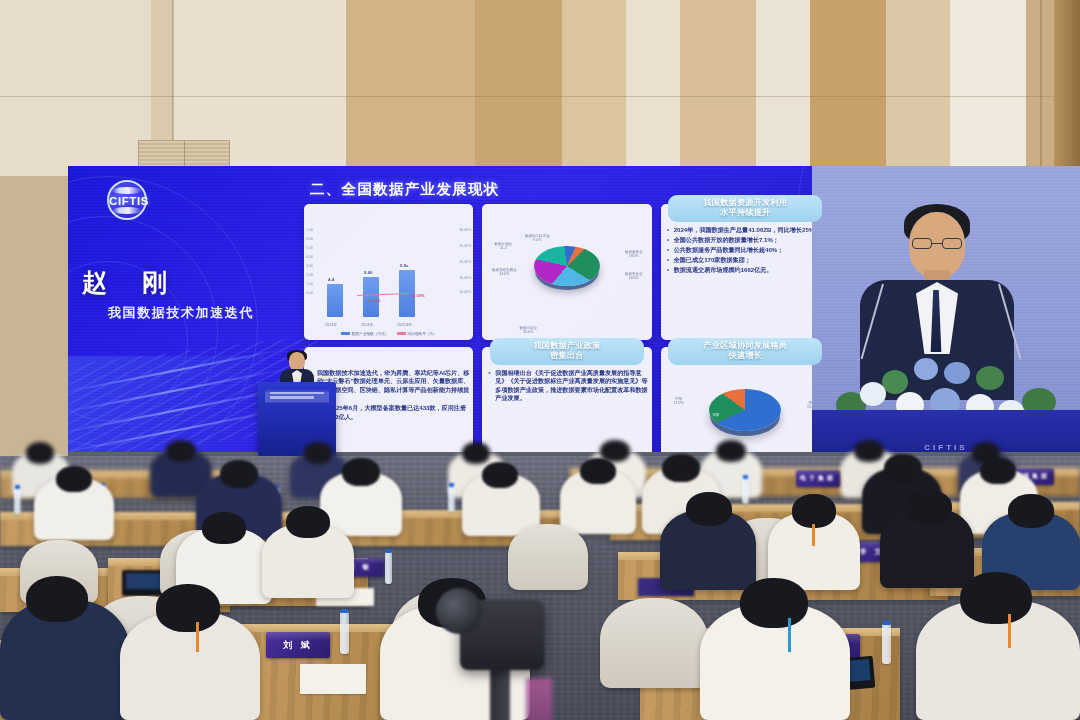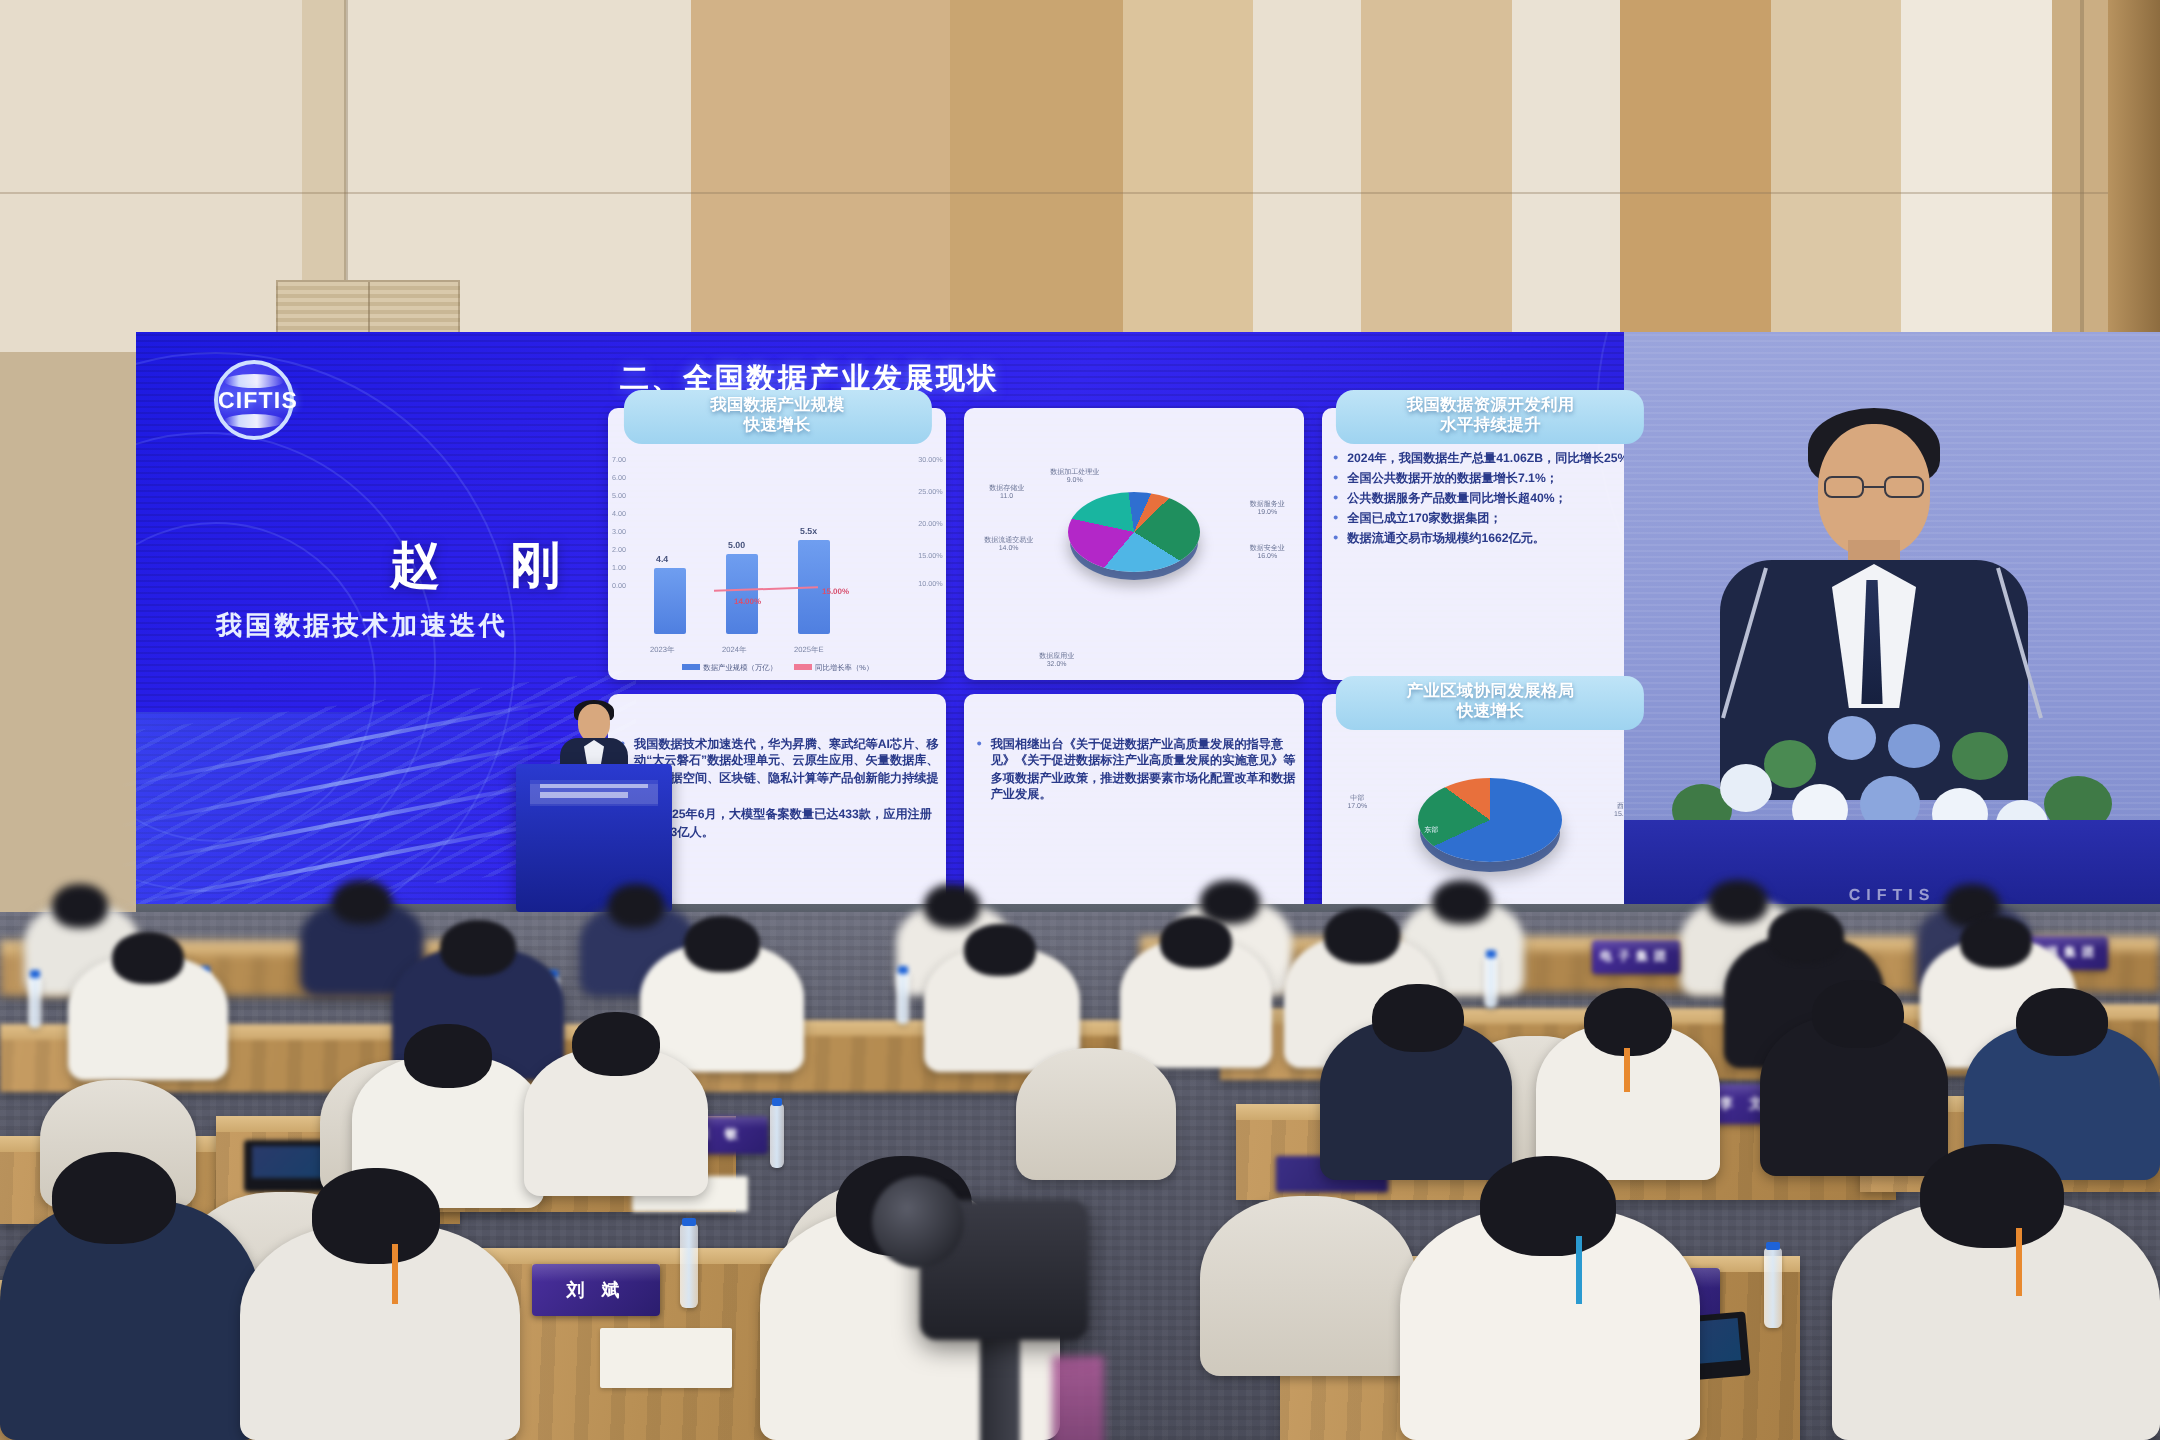--- a/index.html
+++ b/index.html
@@ -45,21 +45,21 @@
   .ciftis .circ { position:absolute; left:6px; top:2px; width:40px; height:40px;
     border-radius:50%; border:2.5px solid #cfe0ff;
     background:radial-gradient(circle at 35% 30%,#4e4cf5,#2a22dd); }
   .ciftis .arc { position:absolute; left:11px; width:30px; height:7px; border-radius:50%;
     background:linear-gradient(90deg,transparent,#dce8ff 25%,#ffffff 55%,transparent); opacity:.92; }
   .ciftis .a1 { top:9px; }
   .ciftis .a2 { top:29px; }
   .ciftis .wordmark { position:absolute; left:0px; top:17px; width:56px;
     text-align:center; font-size:11.5px; font-weight:700; letter-spacing:.6px;
     color:#ffffff; text-shadow:0 0 4px rgba(120,160,255,.9); font-family:"Liberation Sans",sans-serif; }
-  .spk-name { position:absolute; left:0; top:100px; width:226px; text-align:right;
+  .spk-name { position:absolute; left:0; top:100px; width:226px; text-align:left;
     color:#fff; font-size:25px; font-weight:700; letter-spacing:14px; text-indent:14px;
     text-shadow:0 1px 6px rgba(0,0,0,.35); }
   .spk-title { position:absolute; left:0; top:138px; width:226px; text-align:center;
     color:#e8eeff; font-size:13px; letter-spacing:1.6px; font-weight:600; }
   .ribbon { position:absolute; left:-20px; bottom:10px; width:270px; height:95px;
     background:
       repeating-linear-gradient(-22deg, rgba(160,190,255,.16) 0 2px, transparent 2px 9px);
     transform:skewY(-7deg); opacity:.85; }
 
   
@@ -267,22 +267,20 @@
       <div class="spk-title">我国数据技术加速迭代</div>
       <div class="ribbon"></div>
     </div>
 
     <div class="slide">
       <div class="slide-title">二、全国数据产业发展现状</div>
 
       <div class="grid">
 
         <div class="card">
-          <div class="cap" style="white-space:pre-line">我国数据产业规模
-快速增长</div>
           <div class="cbody">
             <div class="bc">
               <div class="yl" style="top:2px">7.00</div>
               <div class="yl" style="top:11px">6.00</div>
               <div class="yl" style="top:20px">5.00</div>
               <div class="yl" style="top:29px">4.00</div>
               <div class="yl" style="top:38px">3.00</div>
               <div class="yl" style="top:47px">2.00</div>
               <div class="yl" style="top:56px">1.00</div>
               <div class="yl" style="top:65px">0.00</div>
@@ -353,20 +351,22 @@
         <div class="card">
           <div class="cbody">
             <ul class="bl">
               <li>我国数据技术加速迭代，华为昇腾、寒武纪等AI芯片、移动“大云磐石”数据处理单元、云原生应用、矢量数据库、可信数据空间、区块链、隐私计算等产品创新能力持续提升；</li>
               <li>截至2025年6月，大模型备案数量已达433款，应用注册用户约3亿人。</li>
             </ul>
           </div>
         </div>
 
         <div class="card">
+          <div class="cap" style="white-space:pre-line">我国数据产业政策
+密集出台</div>
           <div class="cbody">
             <ul class="bl">
               <li>我国相继出台《关于促进数据产业高质量发展的指导意见》《关于促进数据标注产业高质量发展的实施意见》等多项数据产业政策，推进数据要素市场化配置改革和数据产业发展。</li>
             </ul>
           </div>
         </div>
 
         <div class="card">
           <div class="cap" style="white-space:pre-line">产业区域协同发展格局
 快速增长</div>

